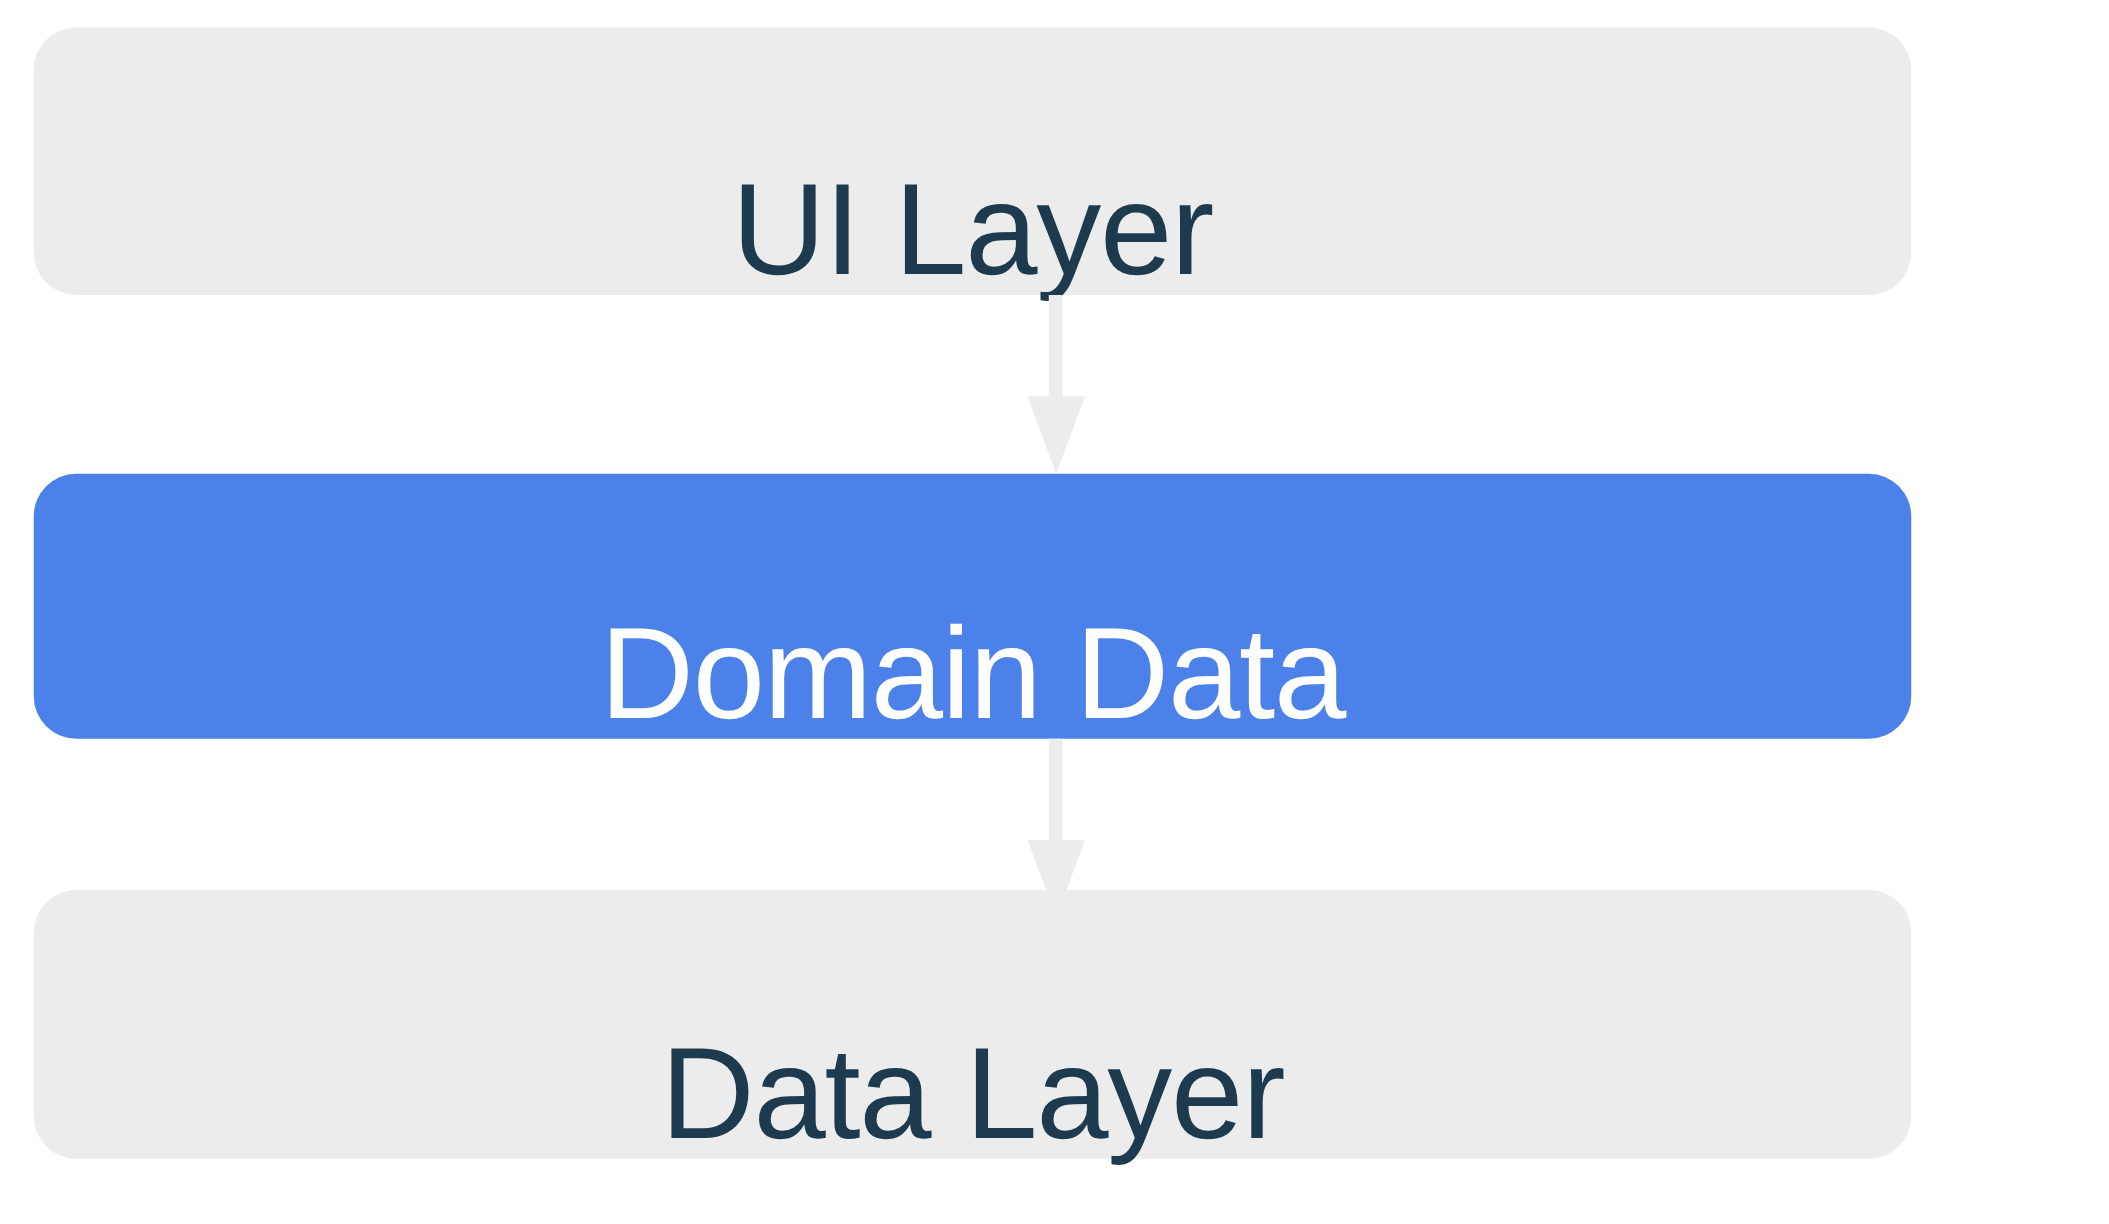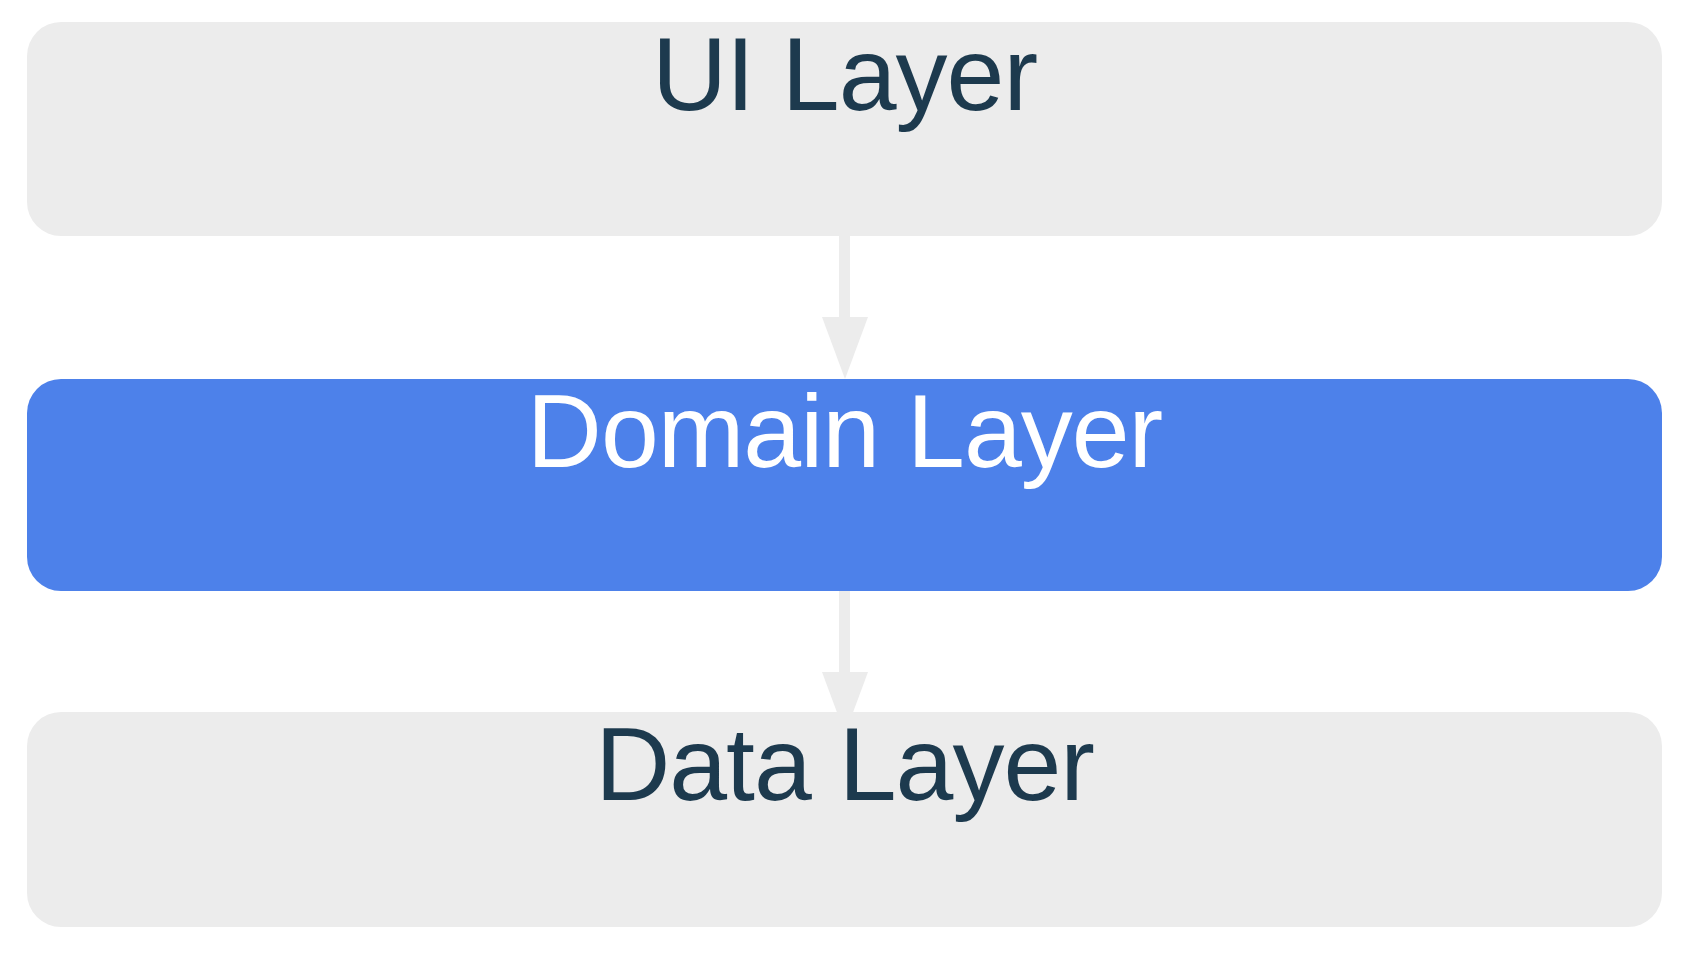--- a/index.html
+++ b/index.html
@@ -18,24 +18,24 @@
     overflow: hidden;
   }
   .diagram {
     position: relative;
     width: 1687px;
     height: 979px;
   }
   .layer {
     position: absolute;
     left: 27px;
-    width: 1635px;
+    width: 1502px;
     border-radius: 34px;
     display: flex;
-    align-items: flex-start;
+    align-items: flex-end;
     justify-content: center;
   }
   .layer-label {
     font-size: 104px;
     font-weight: 400;
     letter-spacing: -1px;
     line-height: 1;
     white-space: nowrap;
   }
   .layer-ui {
@@ -87,21 +87,21 @@
   <div class="layer layer-ui">
     <span class="layer-label">UI Layer</span>
   </div>
 
   <div class="arrow arrow-1">
     <div class="shaft"></div>
     <div class="head"></div>
   </div>
 
   <div class="layer layer-domain">
-    <span class="layer-label">Domain Layer</span>
+    <span class="layer-label">Domain Data</span>
   </div>
 
   <div class="arrow arrow-2">
     <div class="shaft"></div>
     <div class="head"></div>
   </div>
 
   <div class="layer layer-data">
     <span class="layer-label">Data Layer</span>
   </div>

